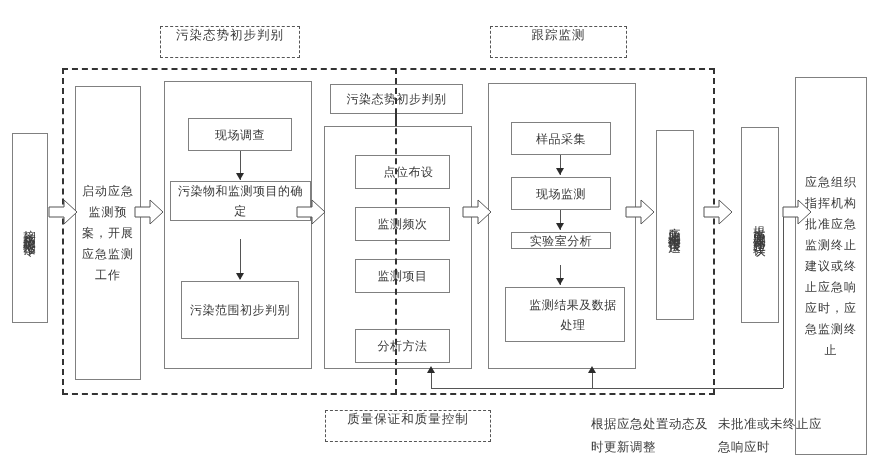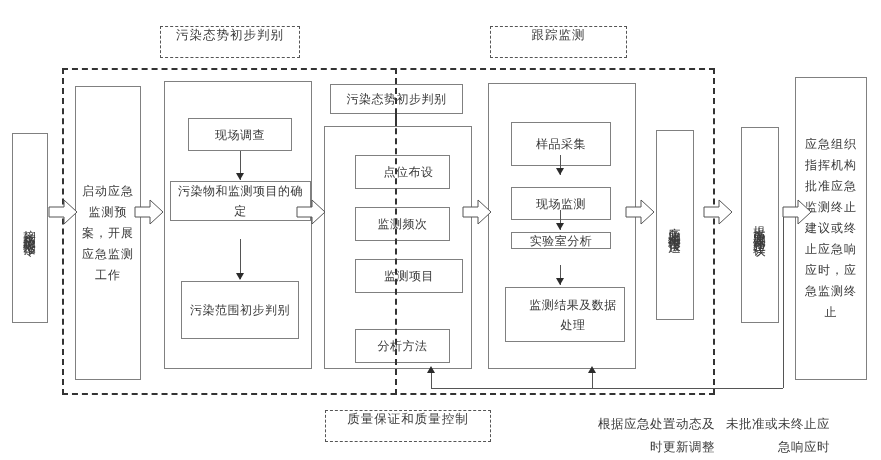--- a/index.html
+++ b/index.html
@@ -116,21 +116,21 @@
     border-right: 4px solid transparent;
     border-bottom: 7px solid #2b2b2b;
     z-index: 4;
   }
   .note {
     position: absolute;
     font-size: 12.5px;
     line-height: 23px;
     color: #3a3a3a;
     letter-spacing: 0.5px;
-    text-align: right;
+    text-align: left;
     z-index: 5;
   }
 </style>
 </head>
 <body>
 
 <div id="canvas">
 
   <div class="dashed-container" style="left:62px; top:68px; width:653px; height:327px;"></div>
 
@@ -179,36 +179,36 @@
   </div>
 
   <div class="group-box" style="left:324px; top:126px; width:148px; height:243px;"></div>
 
   <div class="box" style="left:355px; top:155px; width:95px; height:34px;padding-left:12px;">
     <span>点位布设</span>
   </div>
   <div class="box" style="left:355px; top:207px; width:95px; height:34px;">
     <span>监测频次</span>
   </div>
-  <div class="box" style="left:355px; top:259px; width:108px; height:34px;">
+  <div class="box" style="left:355px; top:259px; width:95px; height:34px;">
     <span>监测项目</span>
   </div>
   <div class="box" style="left:355px; top:309px; width:95px; height:34px;margin-top:20px;">
     <span>分析方法</span>
   </div>
 
   <div class="group-box" style="left:488px; top:83px; width:148px; height:286px;"></div>
 
-  <div class="box" style="left:511px; top:122px; width:100px; height:44px;">
+  <div class="box" style="left:511px; top:122px; width:100px; height:33px;">
     <span>样品采集</span>
   </div>
   <div class="vline" style="left:560px; top:155px; height:20px;"></div>
   <div class="tri-down" style="left:556px; top:168px;"></div>
 
-  <div class="box" style="left:511px; top:177px; width:100px; height:33px;margin-top:10px;">
+  <div class="box" style="left:511px; top:177px; width:100px; height:33px;">
     <span>现场监测</span>
   </div>
   <div class="vline" style="left:560px; top:210px; height:20px;"></div>
   <div class="tri-down" style="left:556px; top:223px;"></div>
 
   <div class="box" style="left:511px; top:232px; width:100px; height:17px;">
     <span>实验室分析</span>
   </div>
   <div class="vline" style="left:560px; top:265px; height:20px;"></div>
   <div class="tri-down" style="left:556px; top:278px;"></div>
@@ -218,21 +218,21 @@
   </div>
 
   <div class="box" style="left:656px; top:130px; width:38px; height:190px;">
     <span class="vtext">应急监测报告报送</span>
   </div>
 
   <div class="box" style="left:741px; top:127px; width:38px; height:196px;">
     <span class="vtext">提出应急监测终止建议</span>
   </div>
 
-  <div class="box" style="left:795px; top:77px; width:72px; height:303px;">
+  <div class="box" style="left:795px; top:77px; width:72px; height:378px;">
     <span class="narrow-wrap" style="width:62px;">应急组织指挥机构批准应急监测终止建议或终止应急响应时，应急监测终止</span>
   </div>
 
   <div class="arrow" style="left:48px; top:198px;">
     <svg width="30" height="28" viewBox="0 0 30 28">
         <polygon points="1,9 16,9 16,2 29,14 16,26 16,19 1,19" fill="#ffffff" stroke="#555555" stroke-width="1"></polygon>
       </svg>
   </div>
   <div class="arrow" style="left:134px; top:198px;">
     <svg width="30" height="28" viewBox="0 0 30 28">

